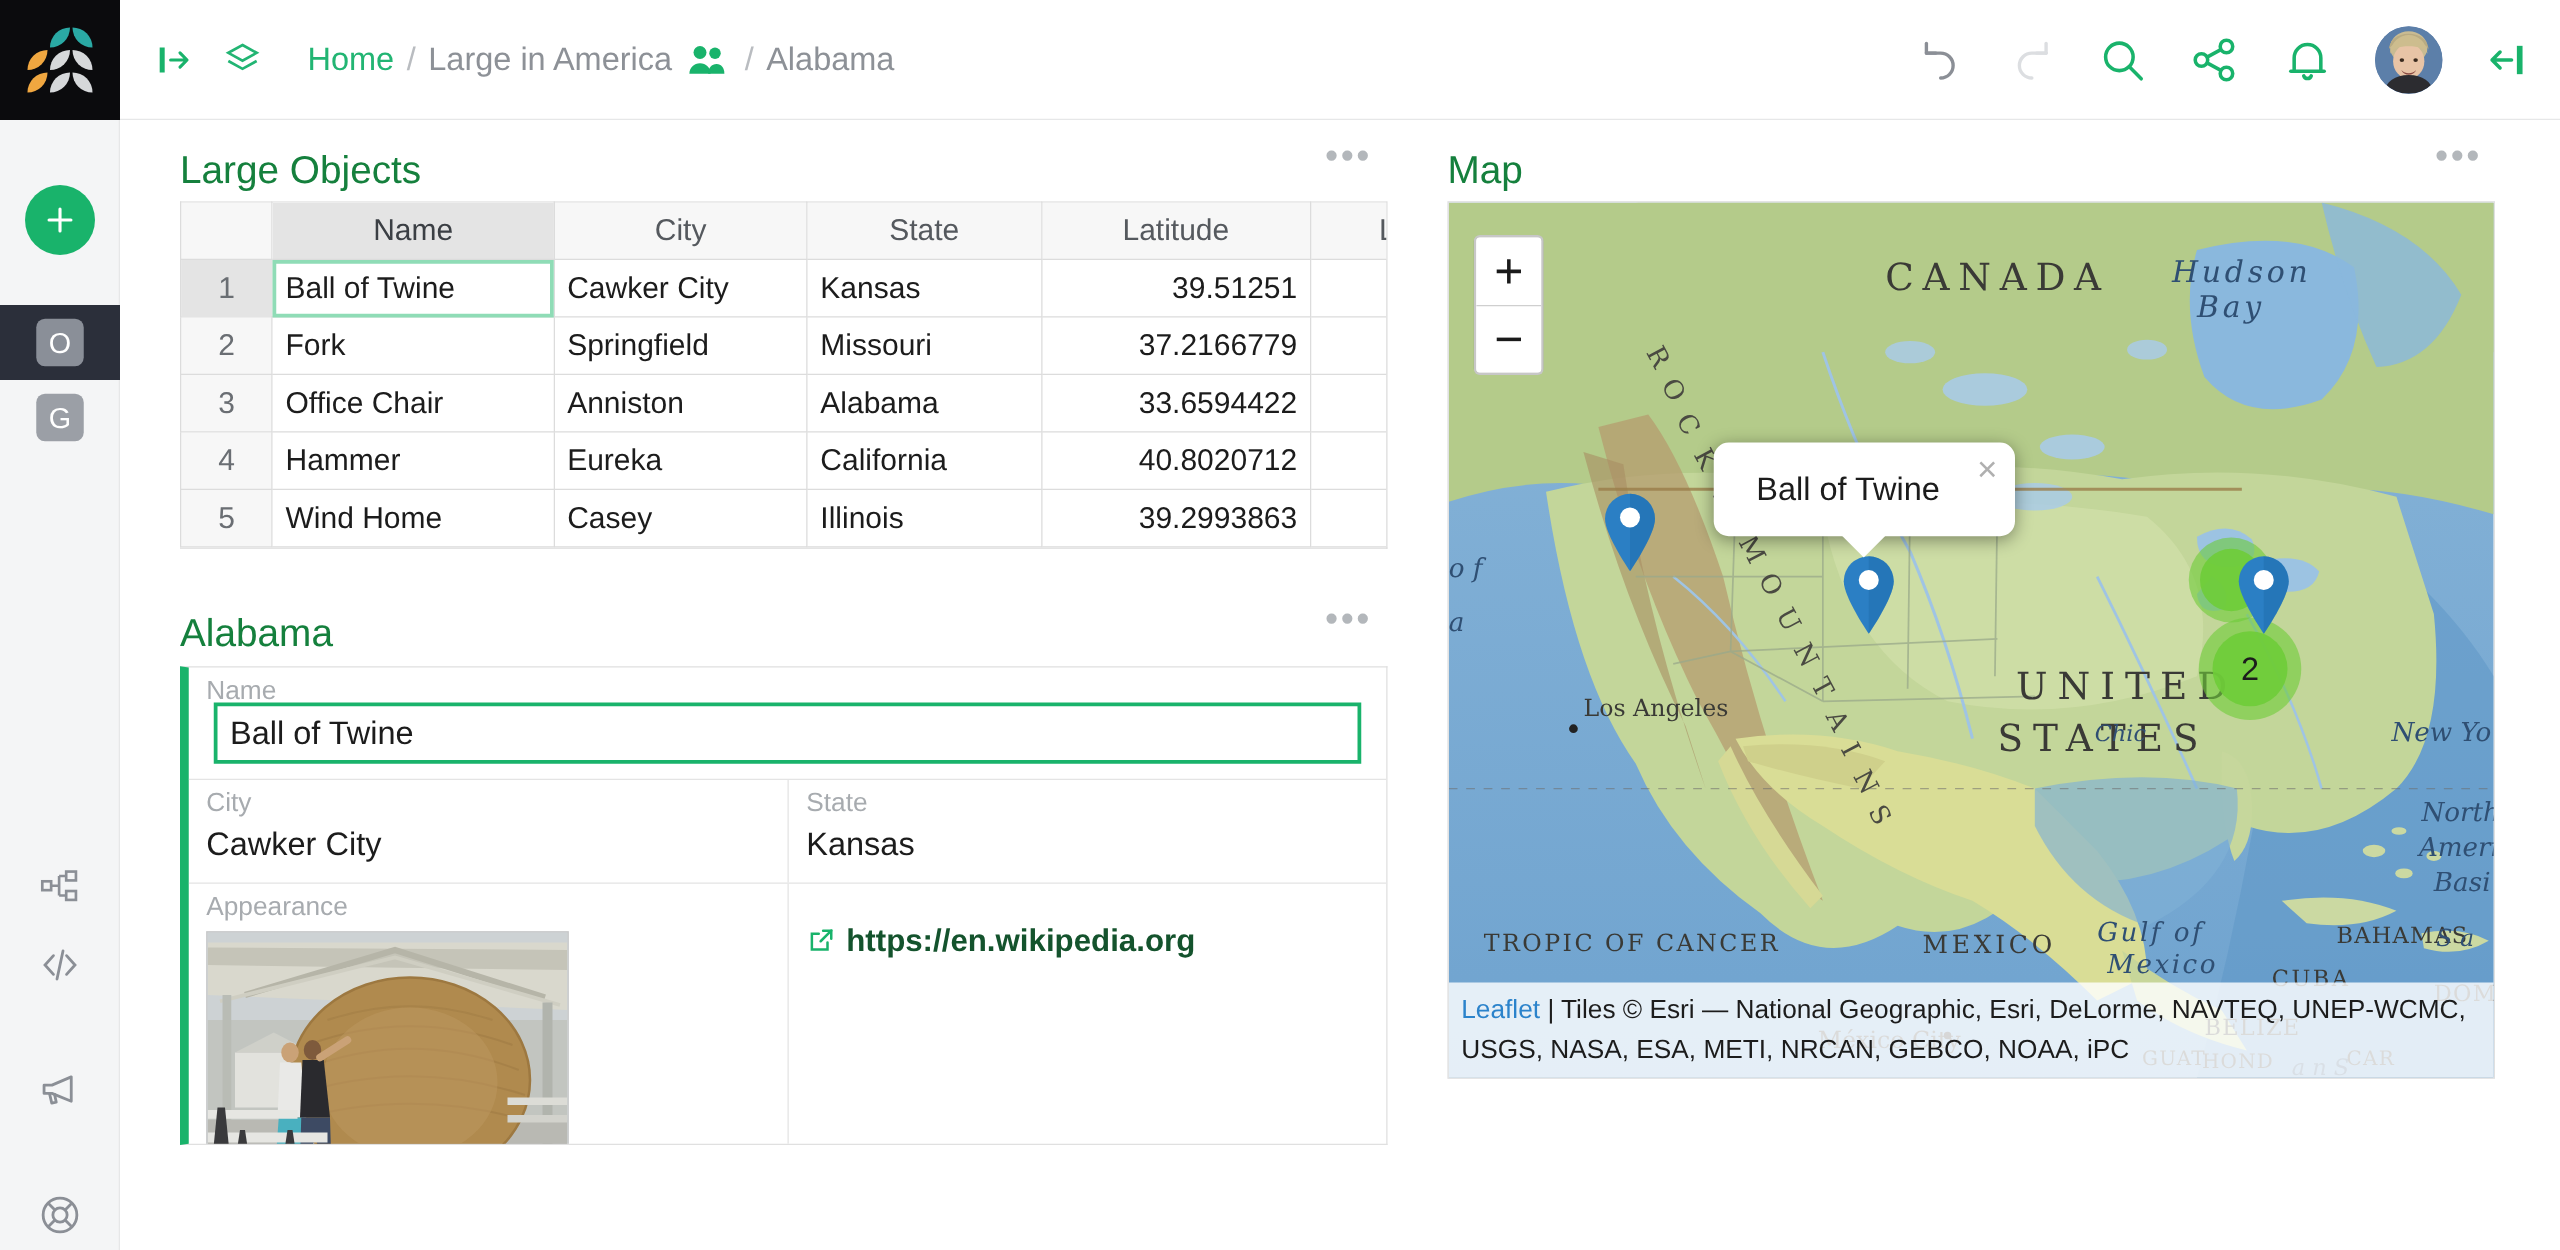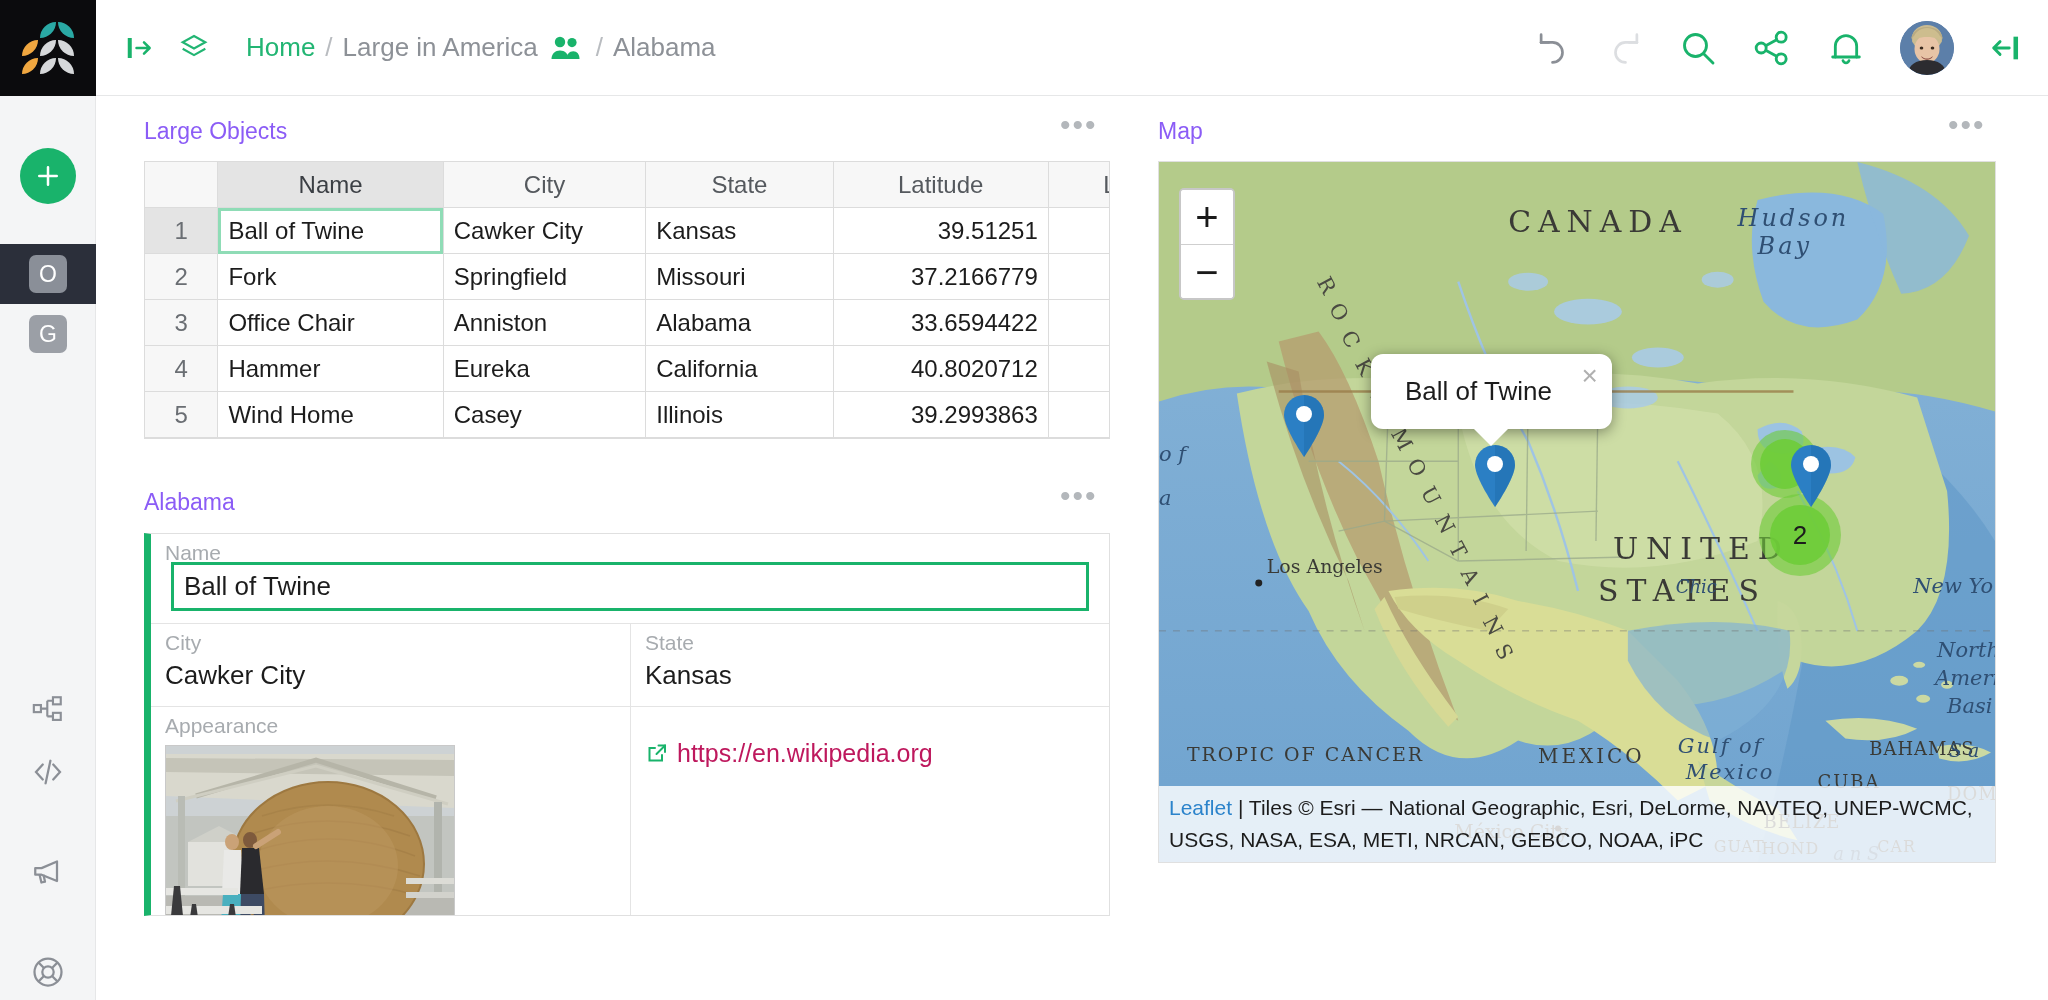--- a/index.html
+++ b/index.html
@@ -90,21 +90,21 @@
   .rail-bottom {
     position: absolute; left: 0; width: 96px;
     display: flex; align-items: center; justify-content: center;
     cursor: pointer;
   }
 
   
   .content { position: absolute; top: 96px; left: 96px; width: 1952px; height: 904px; }
 
   .panel-title {
-    font-size: 23px; color: #8b5cf6;
+    font-size: 31px; color: #15803d;
     position: absolute;
   }
   .dots {
     position: absolute; color: #b3b7bb; font-size: 30px;
     letter-spacing: 2px; cursor: pointer; line-height: 14px;
   }
 
   
   .tbl-wrap {
     position: absolute; left: 48px; top: 65px;
@@ -152,21 +152,21 @@
   .det-value { font-size: 26px; color: #1c1c1c; line-height: 38px; }
   .det-input {
     border: 3px solid #19b36b; background: #fff;
     font-size: 26px; color: #1c1c1c;
     padding: 6px 10px; width: 100%;
     font-family: "Liberation Sans", sans-serif;
     outline: none;
   }
   .name-wrap { padding: 0 6px 0 6px; margin-top: -4px; }
   .link-text { font-size: 25px; color: #19b36b; line-height: 37px; }
-  .link-text a { color: #be185d; text-decoration: none; }
+  .link-text a { color: #14532d; text-decoration: none; font-weight: bold; }
   .ext-ic { display: inline-block; vertical-align: -3px; margin-right: 8px; }
 
   .photo-frame {
     width: 290px; height: 200px; border: 1px solid #c9c9c9;
     margin-top: 6px; overflow: hidden; background: #cfd3d6;
   }
 
   
   .map-card {
     position: absolute; left: 1062px; top: 65px;

